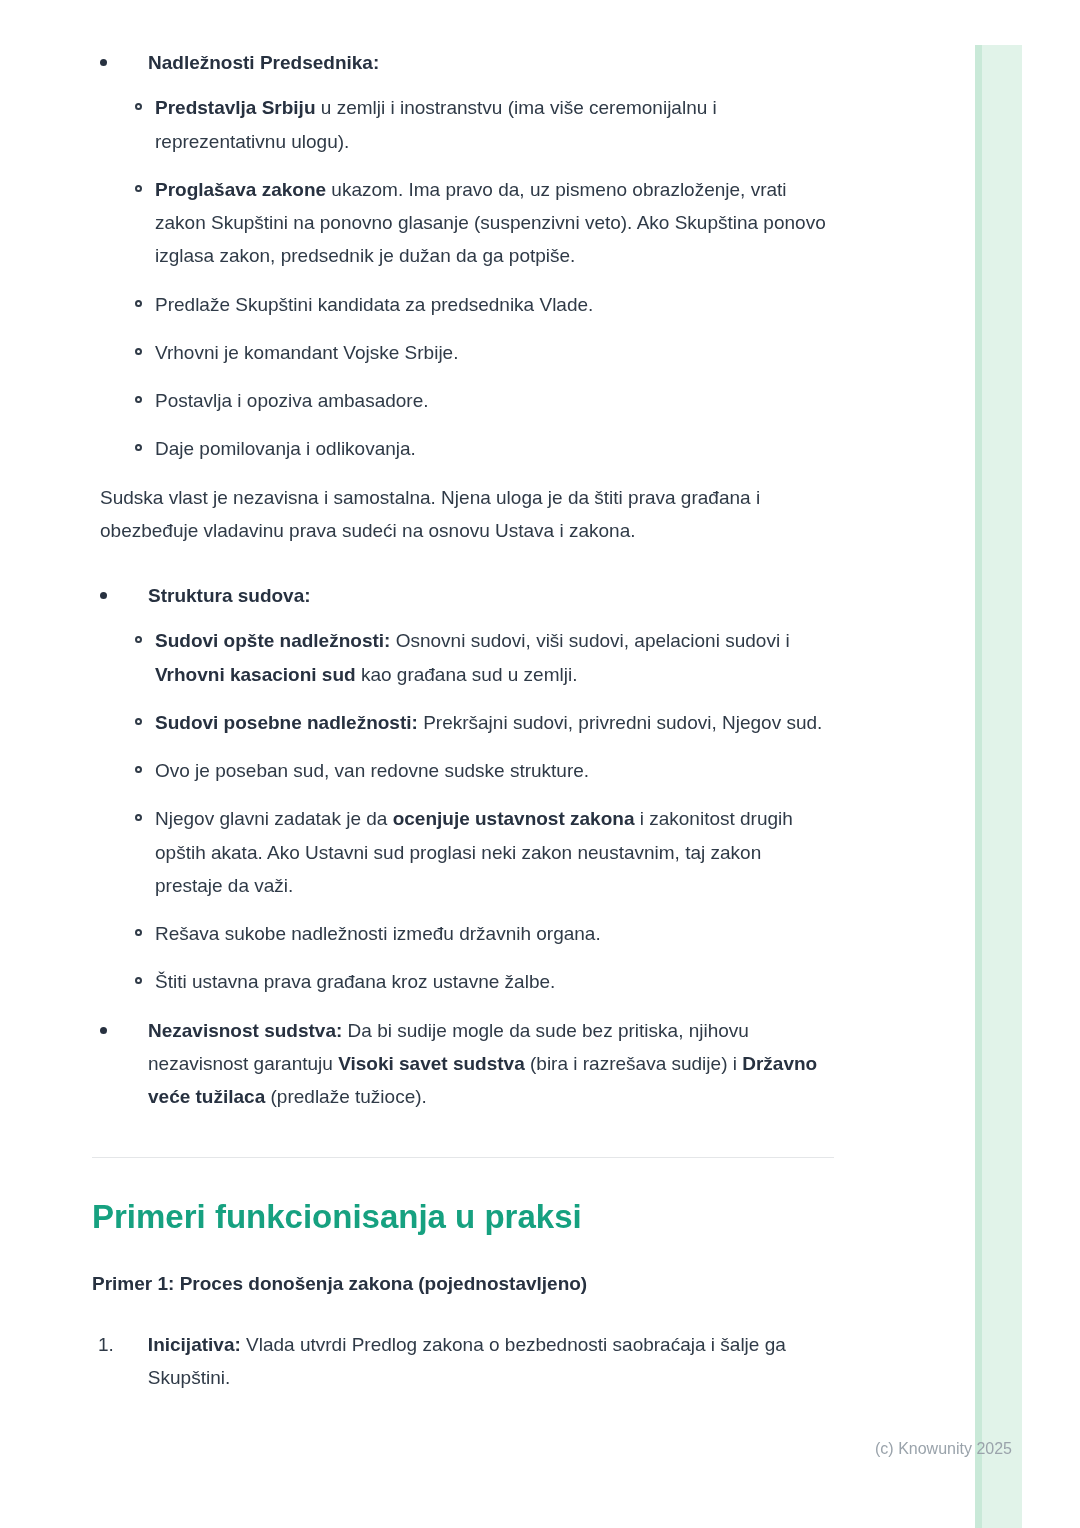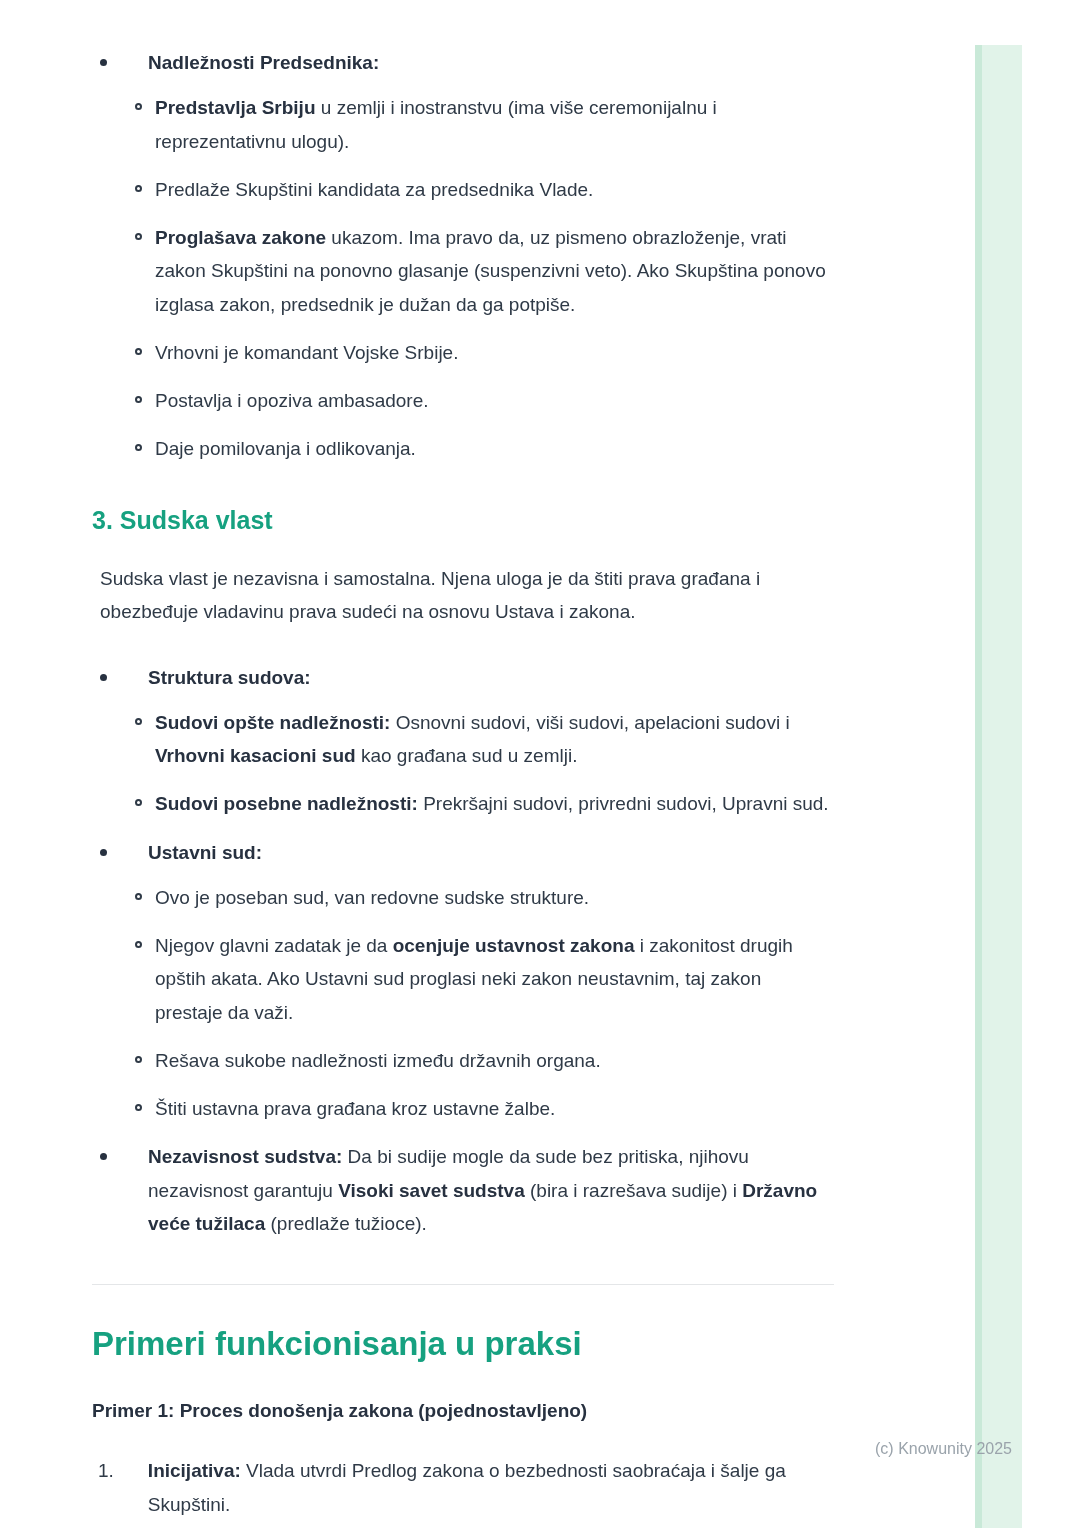--- a/index.html
+++ b/index.html
@@ -110,78 +110,73 @@
         <div class="sublist">
           <div class="item lvl2">
             <div class="row">
               <span class="marker circle"></span>
               <div class="txt"><span class="b">Predstavlja Srbiju</span><span> u zemlji i inostranstvu (ima više ceremonijalnu i reprezentativnu ulogu).</span></div>
             </div>
           </div>
           <div class="item lvl2">
             <div class="row">
               <span class="marker circle"></span>
+              <div class="txt"><span class="b">Proglašava zakone</span><span> ukazom. Ima pravo da, uz pismeno obrazloženje, vrati zakon Skupštini na ponovno glasanje (suspenzivni veto). Ako Skupština ponovo izglasa zakon, predsednik je dužan da ga potpiše.</span></div>
+            </div>
+          </div>
+          <div class="item lvl2">
+            <div class="row">
+              <span class="marker circle"></span>
               <div class="txt"><span>Predlaže Skupštini kandidata za predsednika Vlade.</span></div>
             </div>
           </div>
           <div class="item lvl2">
             <div class="row">
               <span class="marker circle"></span>
-              <div class="txt"><span class="b">Proglašava zakone</span><span> ukazom. Ima pravo da, uz pismeno obrazloženje, vrati zakon Skupštini na ponovno glasanje (suspenzivni veto). Ako Skupština ponovo izglasa zakon, predsednik je dužan da ga potpiše.</span></div>
-            </div>
-          </div>
-          <div class="item lvl2">
-            <div class="row">
-              <span class="marker circle"></span>
               <div class="txt"><span>Vrhovni je komandant Vojske Srbije.</span></div>
             </div>
           </div>
           <div class="item lvl2">
             <div class="row">
               <span class="marker circle"></span>
               <div class="txt"><span>Postavlja i opoziva ambasadore.</span></div>
             </div>
           </div>
           <div class="item lvl2">
             <div class="row">
               <span class="marker circle"></span>
               <div class="txt"><span>Daje pomilovanja i odlikovanja.</span></div>
             </div>
           </div>
         </div>
       </div>
     </div>
-    <h3 class="h3">3. Sudska vlast</h3>
     <p class="para"><span>Sudska vlast je nezavisna i samostalna. Njena uloga je da štiti prava građana i obezbeđuje vladavinu prava sudeći na osnovu Ustava i zakona.</span></p>
     <div class="ul">
       <div class="item lvl1">
         <div class="row">
           <span class="marker disc"></span>
           <div class="txt"><span class="b">Struktura sudova:</span></div>
         </div>
         <div class="sublist">
           <div class="item lvl2">
             <div class="row">
               <span class="marker circle"></span>
               <div class="txt"><span class="b">Sudovi opšte nadležnosti:</span><span> Osnovni sudovi, viši sudovi, apelacioni sudovi i </span><span class="b">Vrhovni kasacioni sud</span><span> kao građana sud u zemlji.</span></div>
             </div>
           </div>
           <div class="item lvl2">
             <div class="row">
               <span class="marker circle"></span>
-              <div class="txt"><span class="b">Sudovi posebne nadležnosti:</span><span> Prekršajni sudovi, privredni sudovi, Upravni sud.</span></div>
-            </div>
-          </div>
-        </div>
-      </div>
-      <div class="item lvl1">
-        <div class="row">
-          <span class="marker disc"></span>
-          <div class="txt"><span class="b">Ustavni sud:</span></div>
-        </div>
+              <div class="txt"><span class="b">Sudovi posebne nadležnosti:</span><span> Prekršajni sudovi, privredni sudovi, Njegov sud.</span></div>
+            </div>
+          </div>
+        </div>
+      </div>
+      <div class="item lvl1">
         <div class="sublist">
           <div class="item lvl2">
             <div class="row">
               <span class="marker circle"></span>
               <div class="txt"><span>Ovo je poseban sud, van redovne sudske strukture.</span></div>
             </div>
           </div>
           <div class="item lvl2">
             <div class="row">
               <span class="marker circle"></span>

